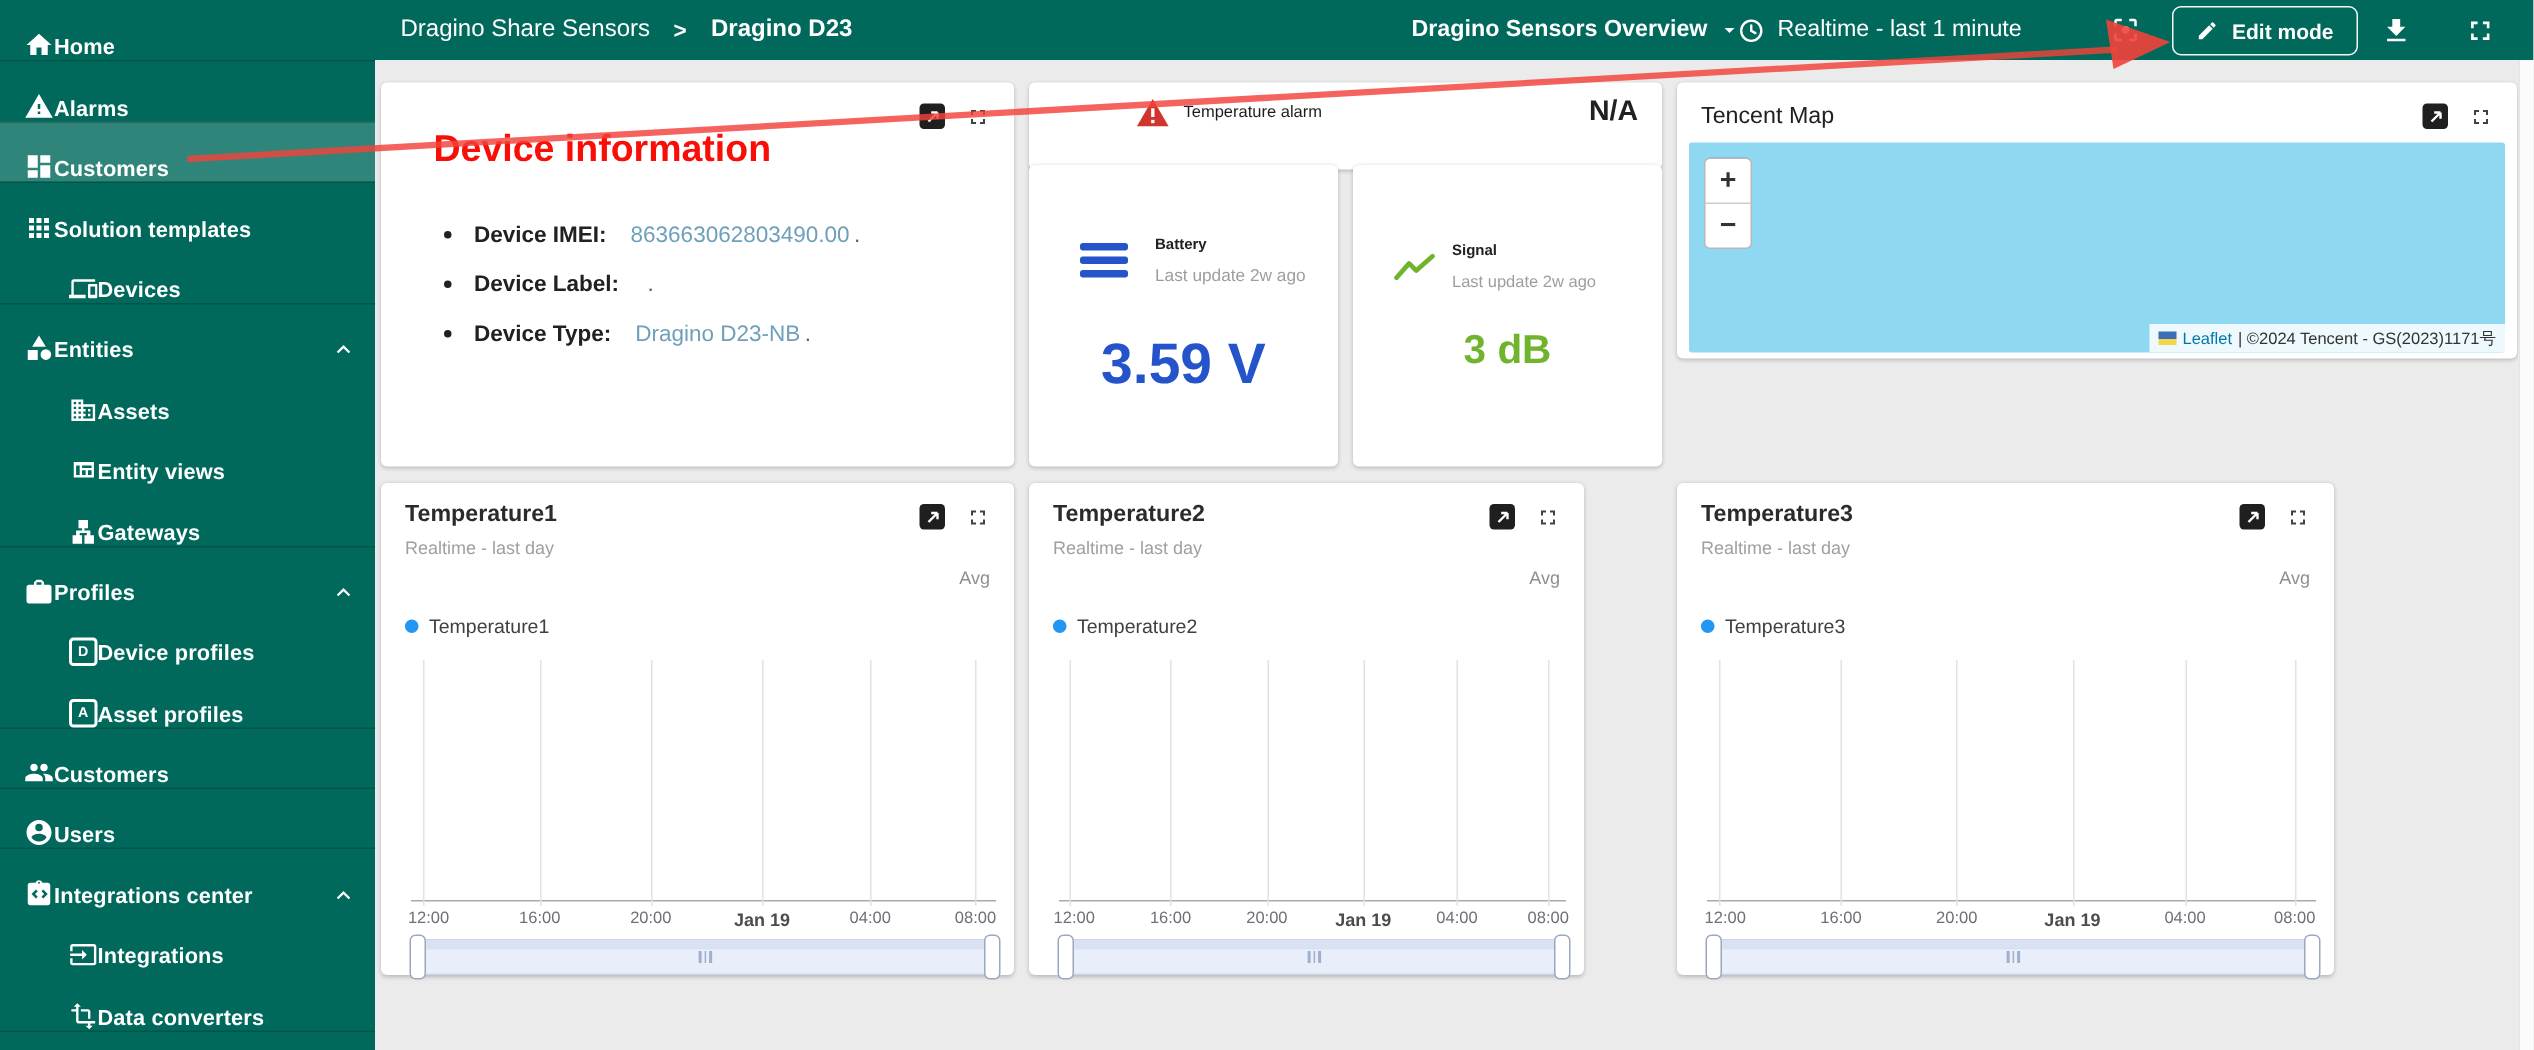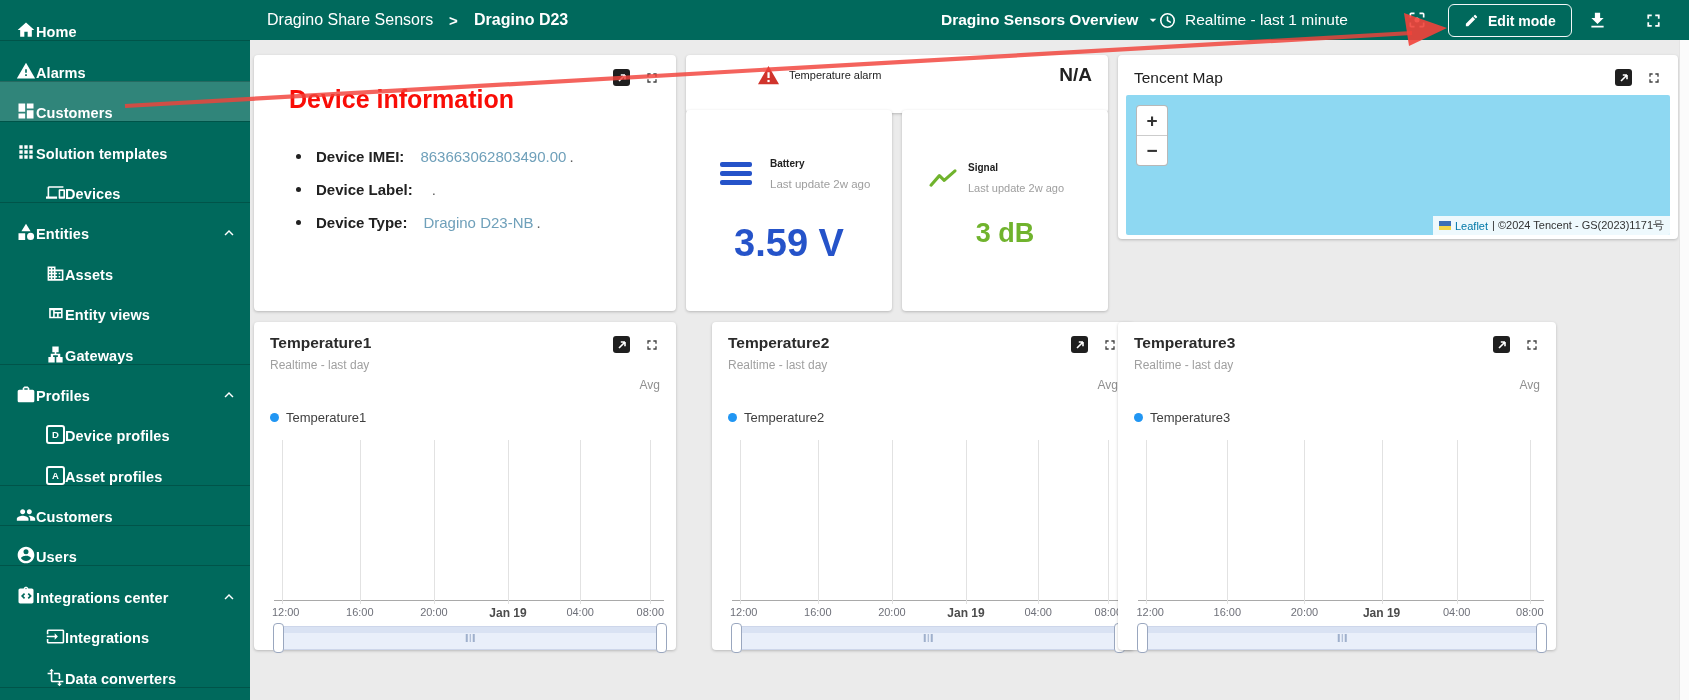--- a/index.html
+++ b/index.html
@@ -395,21 +395,21 @@
     <div class="dz-grip">
         <i></i>
         <i></i>
         <i></i>
       </div>
     <div class="dz-h l"></div>
     <div class="dz-h r"></div>
   </div>
 </div>
 
-<div class="card" style="left:712px;top:322px;width:422px;height:328px">
+<div class="card" style="left:686px;top:322px;width:370px;height:328px">
   <div class="t-title">Temperature2</div>
   <div class="t-sub">Realtime - last day</div>
   <div class="cicons">
     <span class="exp">
         <svg width="10" height="10" viewBox="0 0 10 10" fill="none" stroke="#fff" stroke-width="1.6">
           <path d="M2 8L8 2M8 2H3.8M8 2v4.2"></path>
         </svg>
       </span>
     <span class="fsc">
         <svg width="16" height="16" viewBox="0 0 24 24" fill="#424242">

